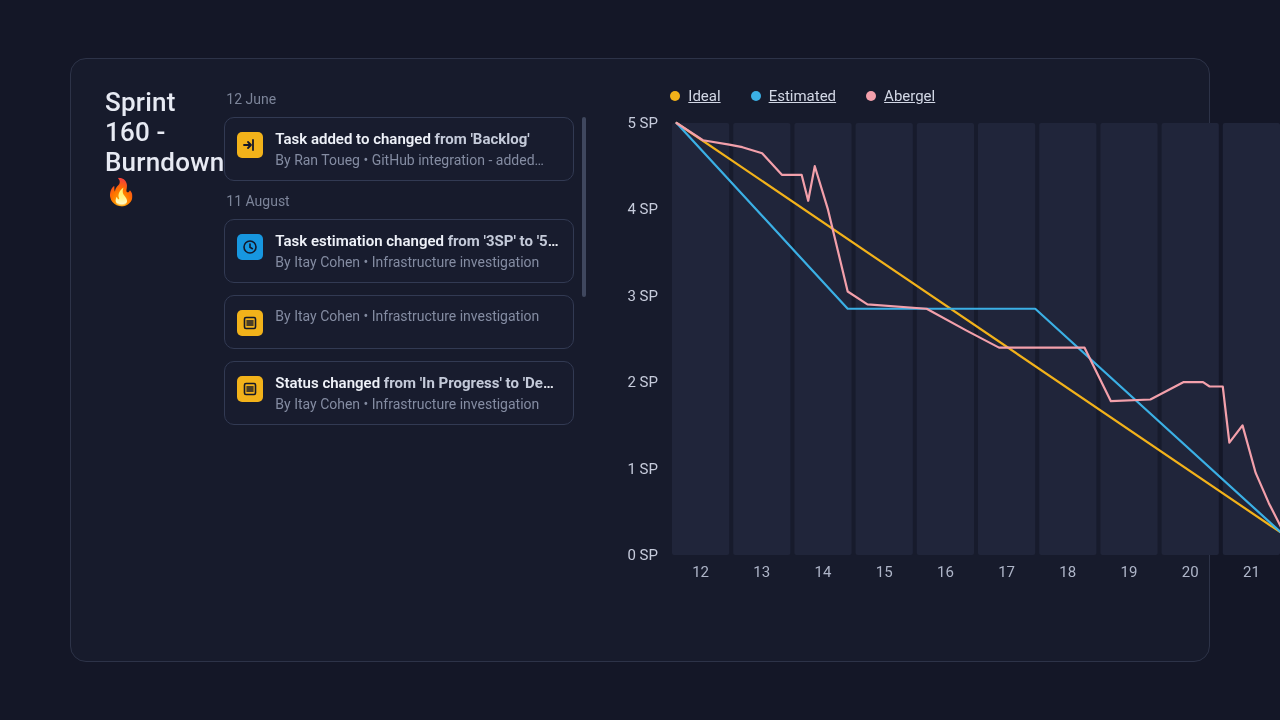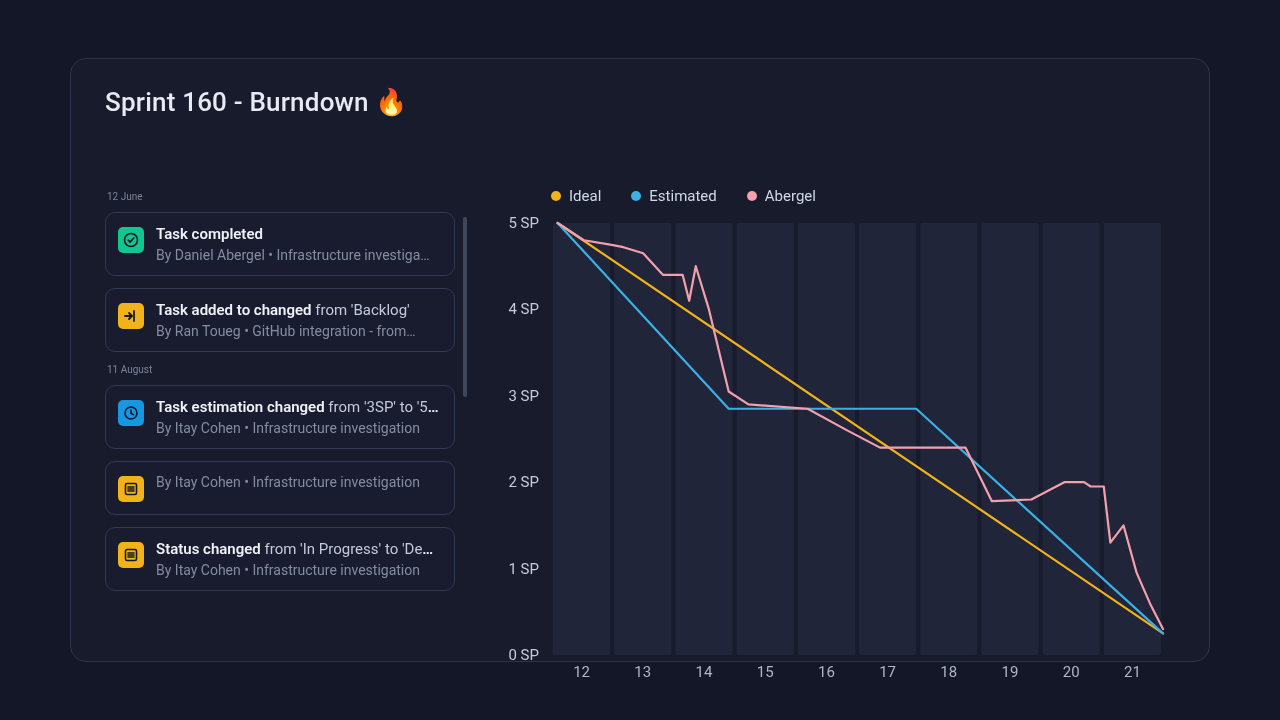--- a/index.html
+++ b/index.html
@@ -13,23 +13,22 @@
     justify-content: center;
   }
   .panel {
     width: 1140px;
     height: 604px;
     border: 1px solid #2d3348;
     border-radius: 16px;
     background: #171b2c;
     padding: 28px 34px 24px 34px;
     display: flex;
-    flex-direction: column;
+    flex-direction: row;
     position: relative;
-    gap: 48px;
   }
   .title {
     color: #e7eaf3;
     font-size: 26px;
     font-weight: 500;
     letter-spacing: 0.2px;
     margin-bottom: 22px;
   }
   .body {
     display: flex;
@@ -44,21 +43,21 @@
     flex-direction: column;
     min-height: 0;
     position: relative;
   }
   .feed {
     overflow: hidden;
     flex: 1;
     padding-right: 10px;
   }
   .date-hdr {
-    font-size: 10px;
+    font-size: 14px;
     color: #7c8499;
     margin: 4px 2px 10px 2px;
   }
   .card {
     border: 1px solid #323a53;
     border-radius: 10px;
     padding: 12px 14px 12px 12px;
     display: flex;
     gap: 12px;
     margin-bottom: 12px;
@@ -70,21 +69,21 @@
     display: flex; align-items: center; justify-content: center;
     font-size: 14px;
     margin-top: 2px;
   }
   .card .txt { flex: 1; min-width: 0; }
   .card .line1 {
     color: #eef1f8; font-size: 15px; font-weight: 600;
     white-space: nowrap; overflow: hidden; text-overflow: ellipsis;
     margin-bottom: 4px;
   }
-  .card .line1 .suffix { font-weight: 400; color: #c4cad9; }
+  .card .line1 .suffix { font-weight: 700; color: #c4cad9; }
   .card .line2 {
     color: #848ca2; font-size: 14px;
     white-space: nowrap; overflow: hidden; text-overflow: ellipsis;
   }
   .scrollbar {
     position: absolute;
     right: -2px;
     top: 30px;
     width: 4px;
     height: 180px;
@@ -98,60 +97,48 @@
     pointer-events: none;
   }
   
   .chart-wrap { flex: 1; display: flex; flex-direction: column; min-width: 0; }
   .legend {
     display: flex; gap: 30px; align-items: center;
     font-size: 15px; color: #d2d7e5;
     margin-bottom: 12px;
     padding-left: 56px;
   }
-  .legend-item { display: flex; align-items: center; gap: 8px; }
+  .legend-item { display: flex; align-items: center; gap: 8px; text-decoration: underline; }
   .dot { width: 10px; height: 10px; border-radius: 50%; }
   .chart {
     flex: 1;
     position: relative;
   }
 </style>
 </head>
 <body>
 
 <div class="panel">
   <div class="title">Sprint 160 - Burndown 🔥</div>
 
   <div class="body">
 
     <div class="feed-wrap">
       <div class="feed" id="feed">
           <div class="date-hdr">12 June</div>
           <div class="card">
-            <div class="icon" style="background:#11c78f;color:#14182a;">
-              <svg width="16" height="16" viewBox="0 0 16 16">
-                <circle cx="8" cy="8" r="6.5" fill="none" stroke="#14182a" stroke-width="1.6"></circle>
-                <path d="M5.3 8.2 L7.1 10 L10.8 6" fill="none" stroke="#14182a" stroke-width="1.8" stroke-linecap="round" stroke-linejoin="round"></path>
-              </svg>
-            </div>
-            <div class="txt">
-           <div class="line1"><span>Task completed</span><span class="suffix"></span></div>
-           <div class="line2">By Daniel Abergel • Infrastructure investiga…</div>
-         </div>
-          </div>
-          <div class="card">
             <div class="icon" style="background:#f2b21a;color:#14182a;">
               <svg width="16" height="16" viewBox="0 0 16 16">
                 <path d="M2 8 H9 M6 5 L9 8 L6 11" fill="none" stroke="#14182a" stroke-width="1.8" stroke-linecap="round" stroke-linejoin="round"></path>
                 <path d="M11 3 V13" stroke="#14182a" stroke-width="1.8" stroke-linecap="round"></path>
               </svg>
             </div>
             <div class="txt">
            <div class="line1"><span>Task added to changed</span><span class="suffix"> from 'Backlog'</span></div>
-           <div class="line2">By Ran Toueg • GitHub integration - from…</div>
+           <div class="line2">By Ran Toueg • GitHub integration - added…</div>
          </div>
           </div>
           <div class="date-hdr">11 August</div>
           <div class="card">
             <div class="icon" style="background:#1797e0;color:#14182a;">
               <svg width="16" height="16" viewBox="0 0 16 16">
                 <circle cx="8" cy="8" r="6" fill="none" stroke="#14182a" stroke-width="1.6"></circle>
                 <path d="M8 5 V8.3 L10.4 9.7" fill="none" stroke="#14182a" stroke-width="1.6" stroke-linecap="round"></path>
               </svg>
             </div>

